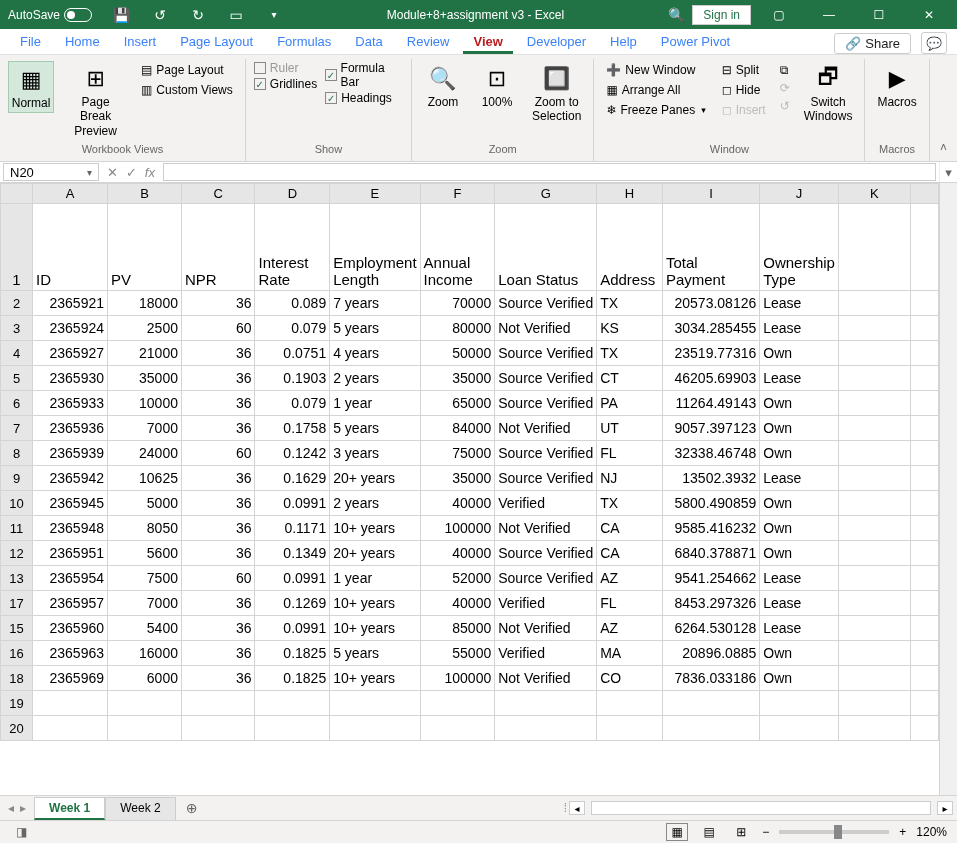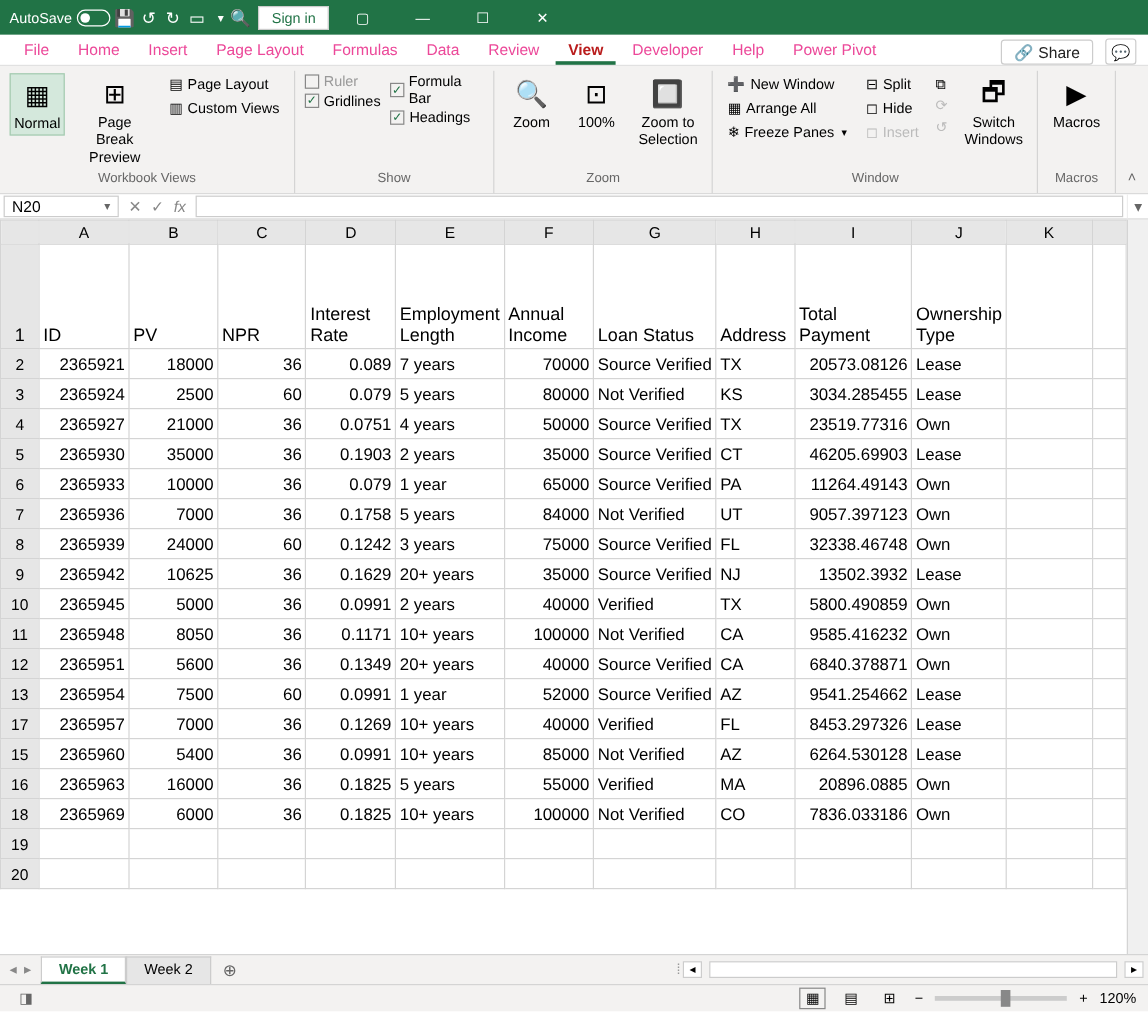--- a/index.html
+++ b/index.html
@@ -1,33 +1,33 @@
 <!DOCTYPE html>
 <html><head>
 <meta charset="utf-8">
 <style>
 * { margin: 0; padding: 0; box-sizing: border-box; font-family: "Segoe UI", sans-serif; }
 body { background: #fff; width: 957px; height: 843px; overflow: hidden; display: flex; flex-direction: column; user-select: none; }
 
 
 .titlebar { background: #217346; height: 29px; display: flex; align-items: center; color: #fff; font-size: 12px; }
-.titlebar .left { display: flex; align-items: center; gap: 4px; padding-left: 8px; flex: 0 0 auto; }
+.titlebar .left { display: flex; align-items: center; gap: 22px; padding-left: 8px; flex: 0 0 auto; }
 .autosave { display: flex; align-items: center; gap: 4px; }
 .toggle { width: 28px; height: 14px; border: 1px solid #fff; border-radius: 8px; position: relative; }
 .toggle::after { content:""; position: absolute; width: 8px; height: 8px; border-radius: 50%; background: #fff; top: 2px; left: 2px; }
 .qat-icon { width: 16px; height: 16px; display: flex; align-items: center; justify-content: center; font-size: 14px; }
 .titlebar .center { flex: 1; text-align: center; }
 .titlebar .right { display: flex; align-items: center; gap: 6px; padding-right: 6px; }
 .titlebar .signin { background: #fff; color: #217346; padding: 2px 10px; font-size: 12px; border: 1px solid #ccc; }
 .win-btn { width: 44px; height: 29px; display: flex; align-items: center; justify-content: center; }
 .search-btn { font-size:14px; }
 
 
 .tabs { height: 26px; display: flex; align-items: flex-end; padding: 0 10px; background: #fff; font-size: 13px; gap: 4px; border-bottom: 1px solid #e1e1e1; }
-.tab { padding: 3px 10px 5px; color: #ec4899; cursor: default; }
+.tab { padding: 3px 10px 5px; color: #3b82f6; cursor: default; }
 .tab.active { color: #b91c1c; border-bottom: 3px solid #217346; padding-bottom: 2px; font-weight: 600; }
 .tabs .spacer { flex: 1; }
 .share-btn { color: #222; border: 1px solid #ccc; padding: 2px 10px; border-radius: 3px; display: flex; align-items: center; gap: 4px; font-size: 13px; }
 .comments-btn { width: 26px; height: 22px; border: 1px solid #ccc; border-radius: 3px; display:flex; align-items:center; justify-content:center; margin-left:6px; }
 
 
 .ribbon { background: #f3f2f1; border-bottom: 1px solid #d4d4d4; padding: 4px 0 0 0; display: flex; font-size: 12px; }
 .rgroup { border-right: 1px solid #d4d4d4; padding: 2px 8px 2px 8px; display: flex; flex-direction: column; }
 .rgroup .body { display: flex; align-items: flex-start; gap: 8px; flex: 1; }
 .rgroup .label { text-align: center; color: #666; font-size: 11px; padding: 3px 0 4px; }
@@ -91,20 +91,21 @@
     <div class="autosave">
       <span>AutoSave</span>
       <span class="toggle"></span>
     </div>
     <span class="qat-icon">💾</span>
     <span class="qat-icon">↺</span>
     <span class="qat-icon">↻</span>
     <span class="qat-icon">▭</span>
     <span class="qat-icon" style="font-size:10px;">▾</span>
   </div>
+  <div class="center">Module+8+assignment v3  -  Excel</div>
   <div class="right">
     <span class="search-btn">🔍</span>
     <span class="signin">Sign in</span>
     <span class="win-btn">▢</span>
     <span class="win-btn">—</span>
     <span class="win-btn">☐</span>
     <span class="win-btn">✕</span>
   </div>
 </div>
 

